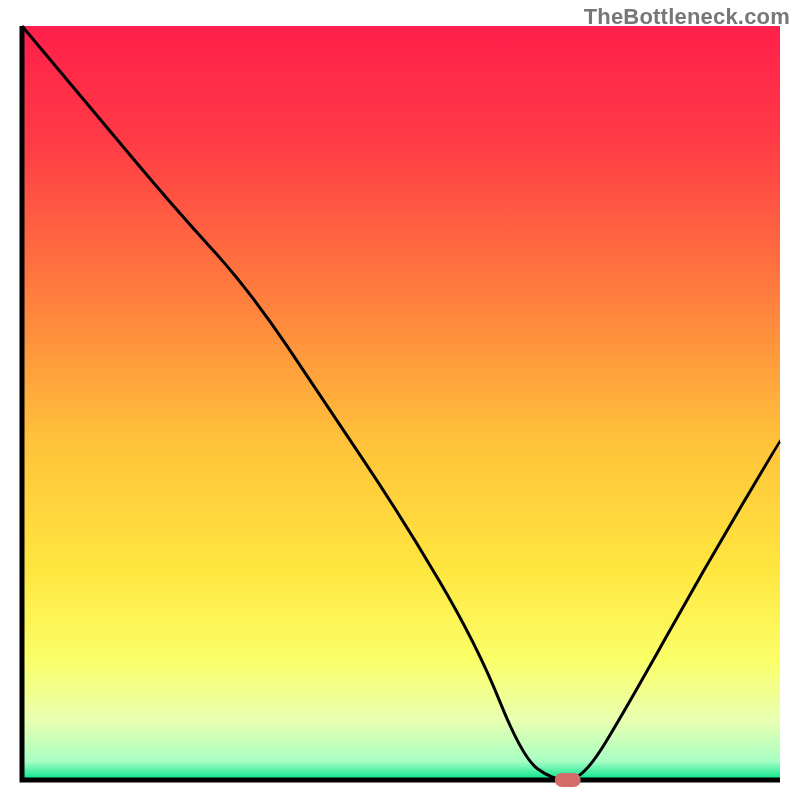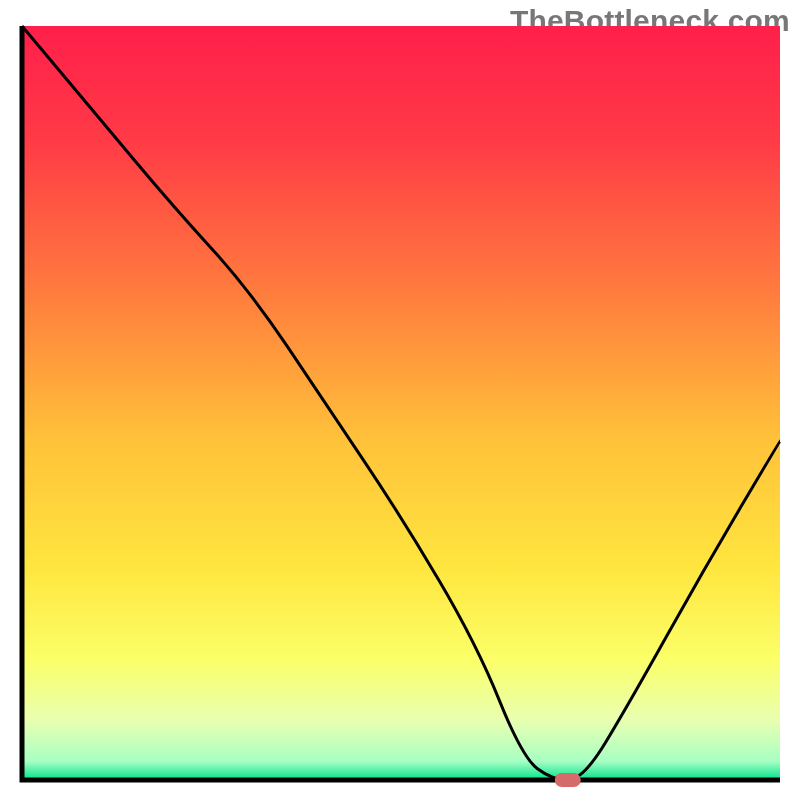--- a/index.html
+++ b/index.html
@@ -12,21 +12,21 @@
   }
   .container {
     position: relative;
     width: 800px;
     height: 800px;
   }
   .attribution {
     position: absolute;
     top: 4px;
     right: 10px;
-    font-size: 30px;
+    font-size: 22px;
     font-weight: bold;
     color: #777777;
     letter-spacing: 0.2px;
   }
   svg.plot {
     position: absolute;
     left: 0;
     top: 0;
   }
 </style>

